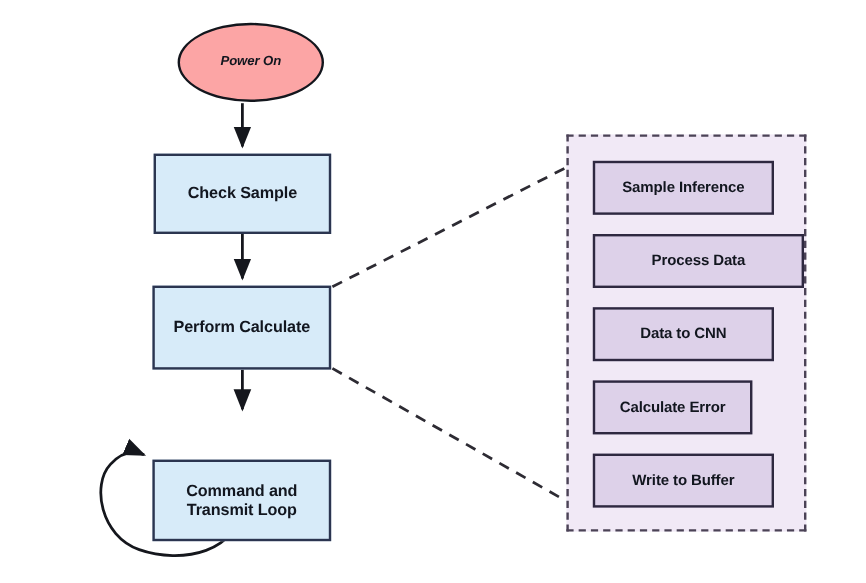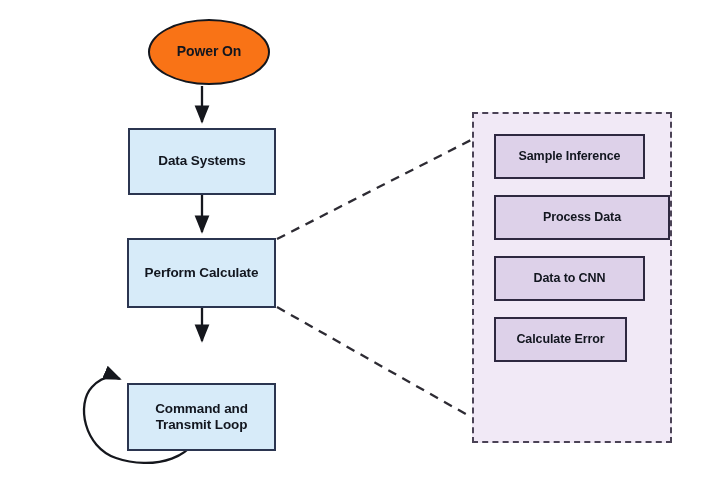--- a/index.html
+++ b/index.html
@@ -34,23 +34,24 @@
     text-align: center;
     box-sizing: border-box;
     color: #12161f;
     font-weight: bold;
     letter-spacing: -0.1px;
     line-height: 1.22;
     z-index: 3;
   }
   .start-node {
     border-radius: 50%;
-    background: #f97316;
+    background: #fca5a5;
     border: 2.2px solid #13161d;
-    font-size: 14px;
+    font-size: 11px;
+    font-style: italic;
   }
   .proc-node {
     background: #d7ebf9;
     border: 2.6px solid #2b3550;
     font-size: 13.5px;
   }
   .group-box {
     position: absolute;
     background: #f1e9f6;
     border: 2.6px dashed #4b4356;
@@ -89,21 +90,21 @@
 
     <line x1="277" y1="239" x2="471" y2="140" stroke="#2d2b33" stroke-width="2.3" stroke-dasharray="9 7"></line>
     <line x1="277" y1="307" x2="471" y2="417" stroke="#2d2b33" stroke-width="2.3" stroke-dasharray="9 7"></line>
   </svg>
 
   <div class="node start-node" style="left:148px; top:19px; width:122px; height:66px;">
     <span>Power On</span>
   </div>
 
   <div class="node proc-node" style="left:128px; top:128px; width:148px; height:67px;">
-    <span>Data Systems</span>
+    <span>Check Sample</span>
   </div>
 
   <div class="node proc-node" style="left:127px; top:238px; width:149px; height:70px;">
     <span>Perform Calculate</span>
   </div>
 
   <div class="node proc-node" style="left:127px; top:347px; width:149px; height:68px;margin-top:36px;">
     <span style="white-space:pre-line;">Command and
 Transmit Loop</span>
   </div>
@@ -119,14 +120,17 @@
   </div>
 
   <div class="node sub-node" style="left:494px; top:256px; width:151px; height:45px;">
     <span>Data to CNN</span>
   </div>
 
   <div class="node sub-node" style="left:494px; top:317px; width:133px; height:45px;">
     <span>Calculate Error</span>
   </div>
 
+  <div class="node sub-node" style="left:494px; top:378px; width:151px; height:45px;">
+    <span>Write to Buffer</span>
+  </div>
 
 </div>
 
 </body></html>

